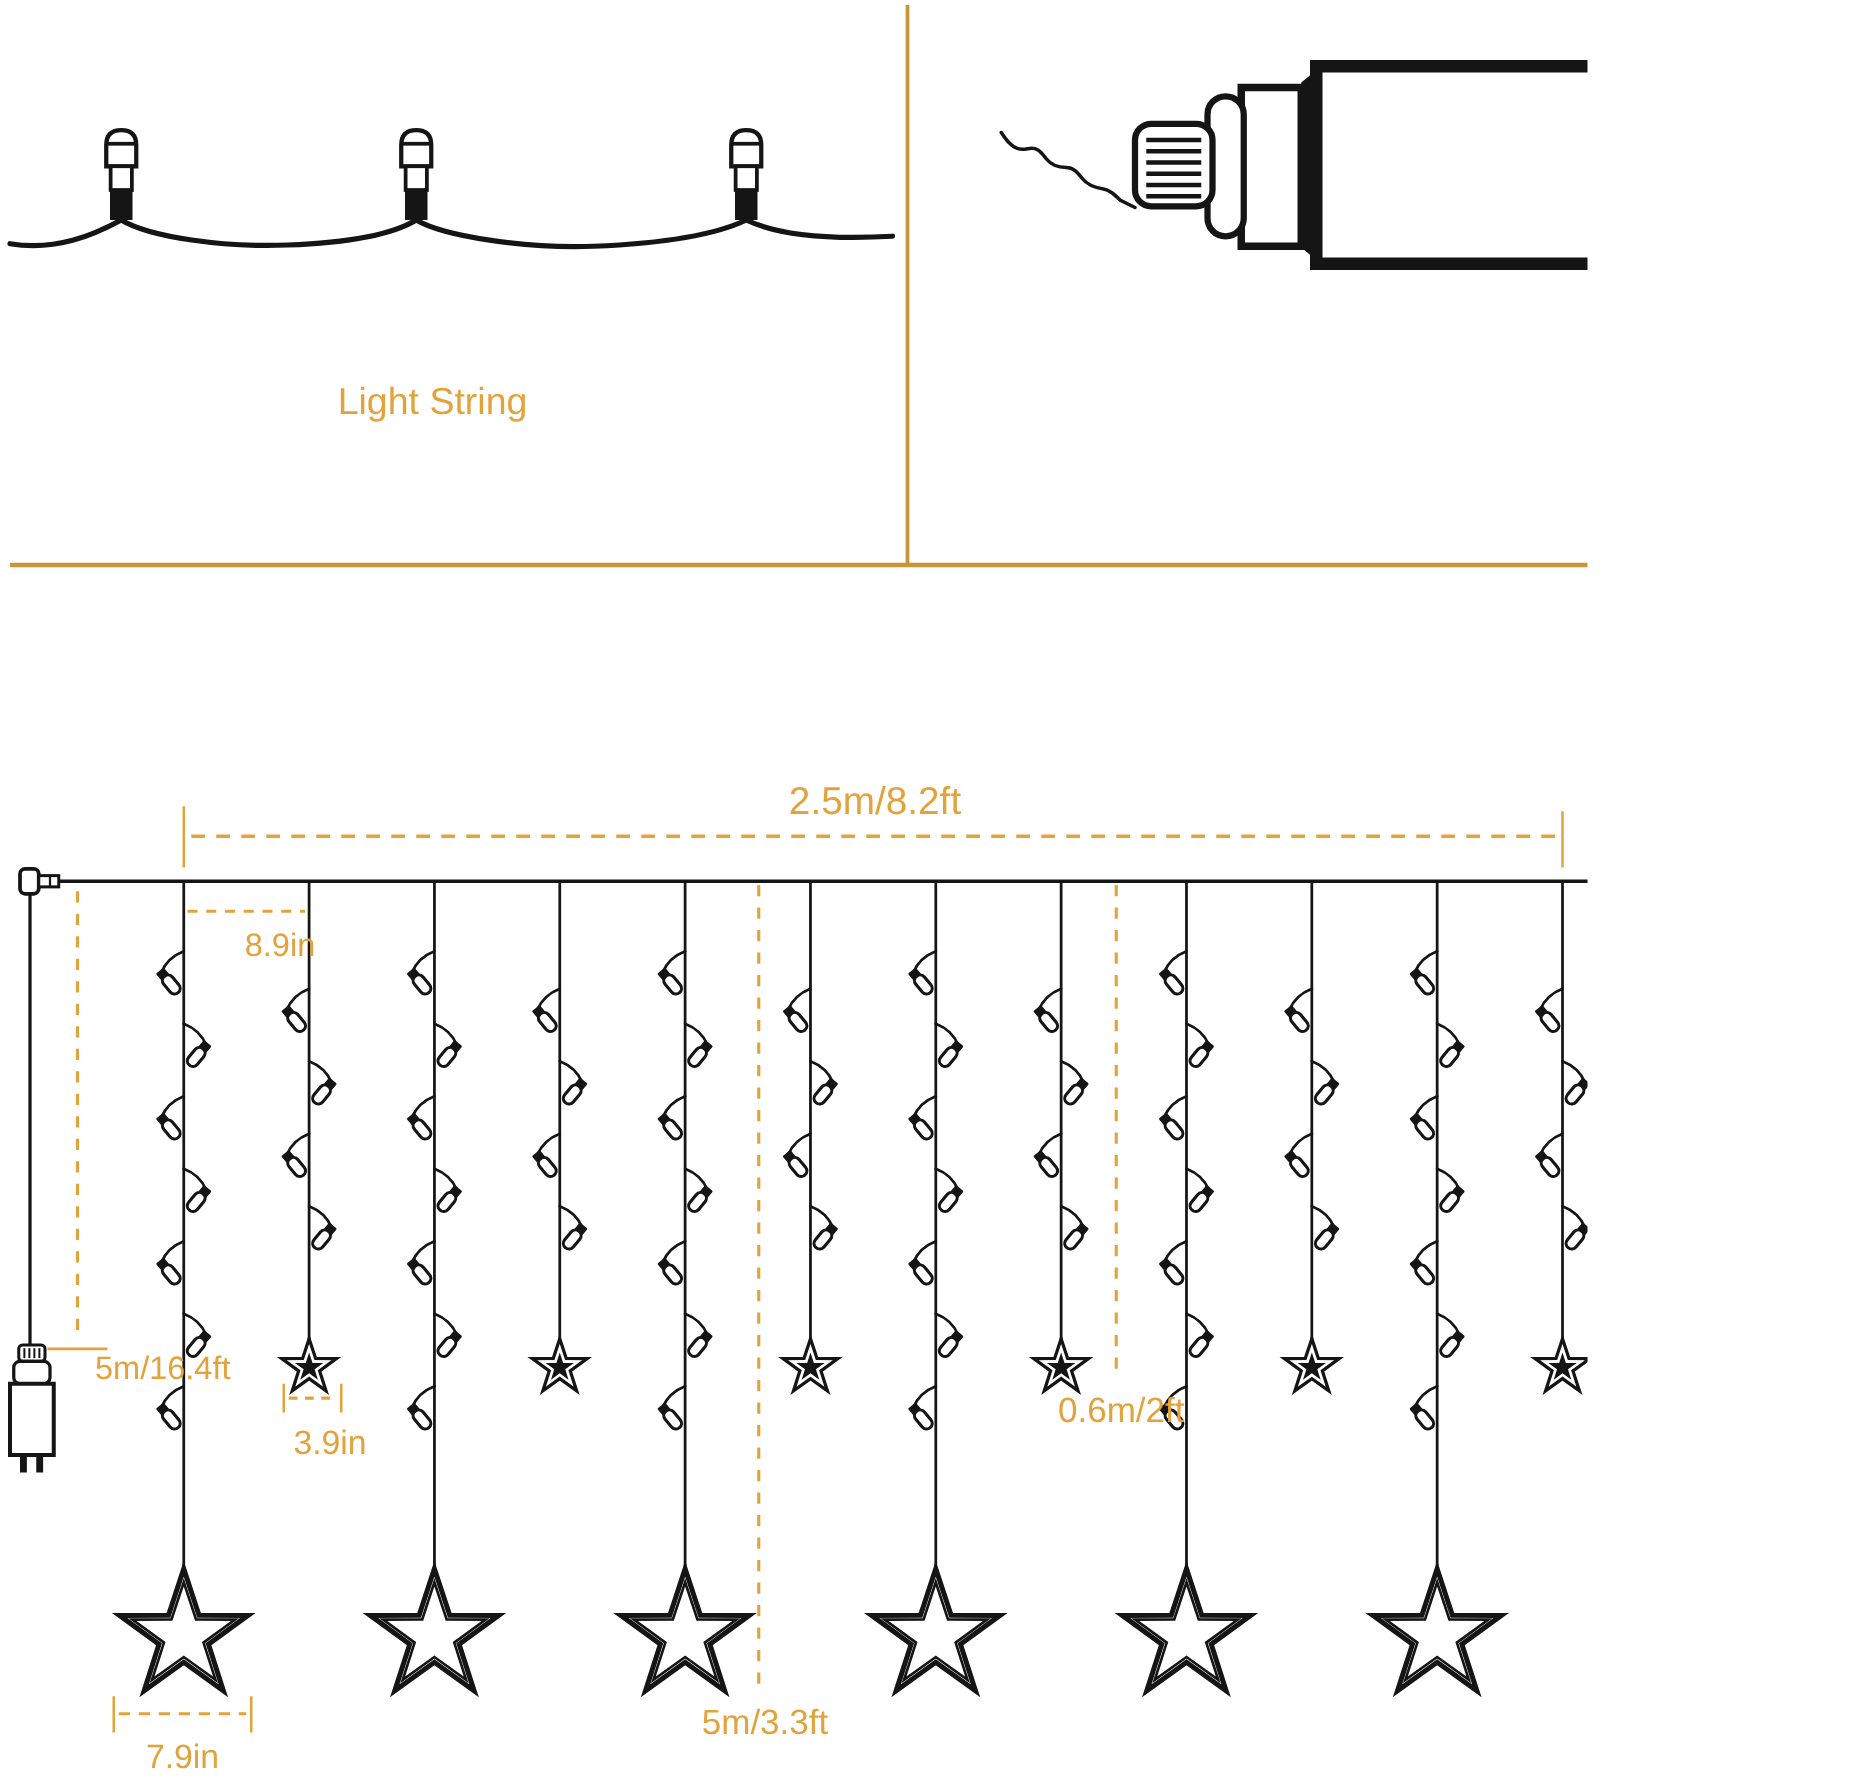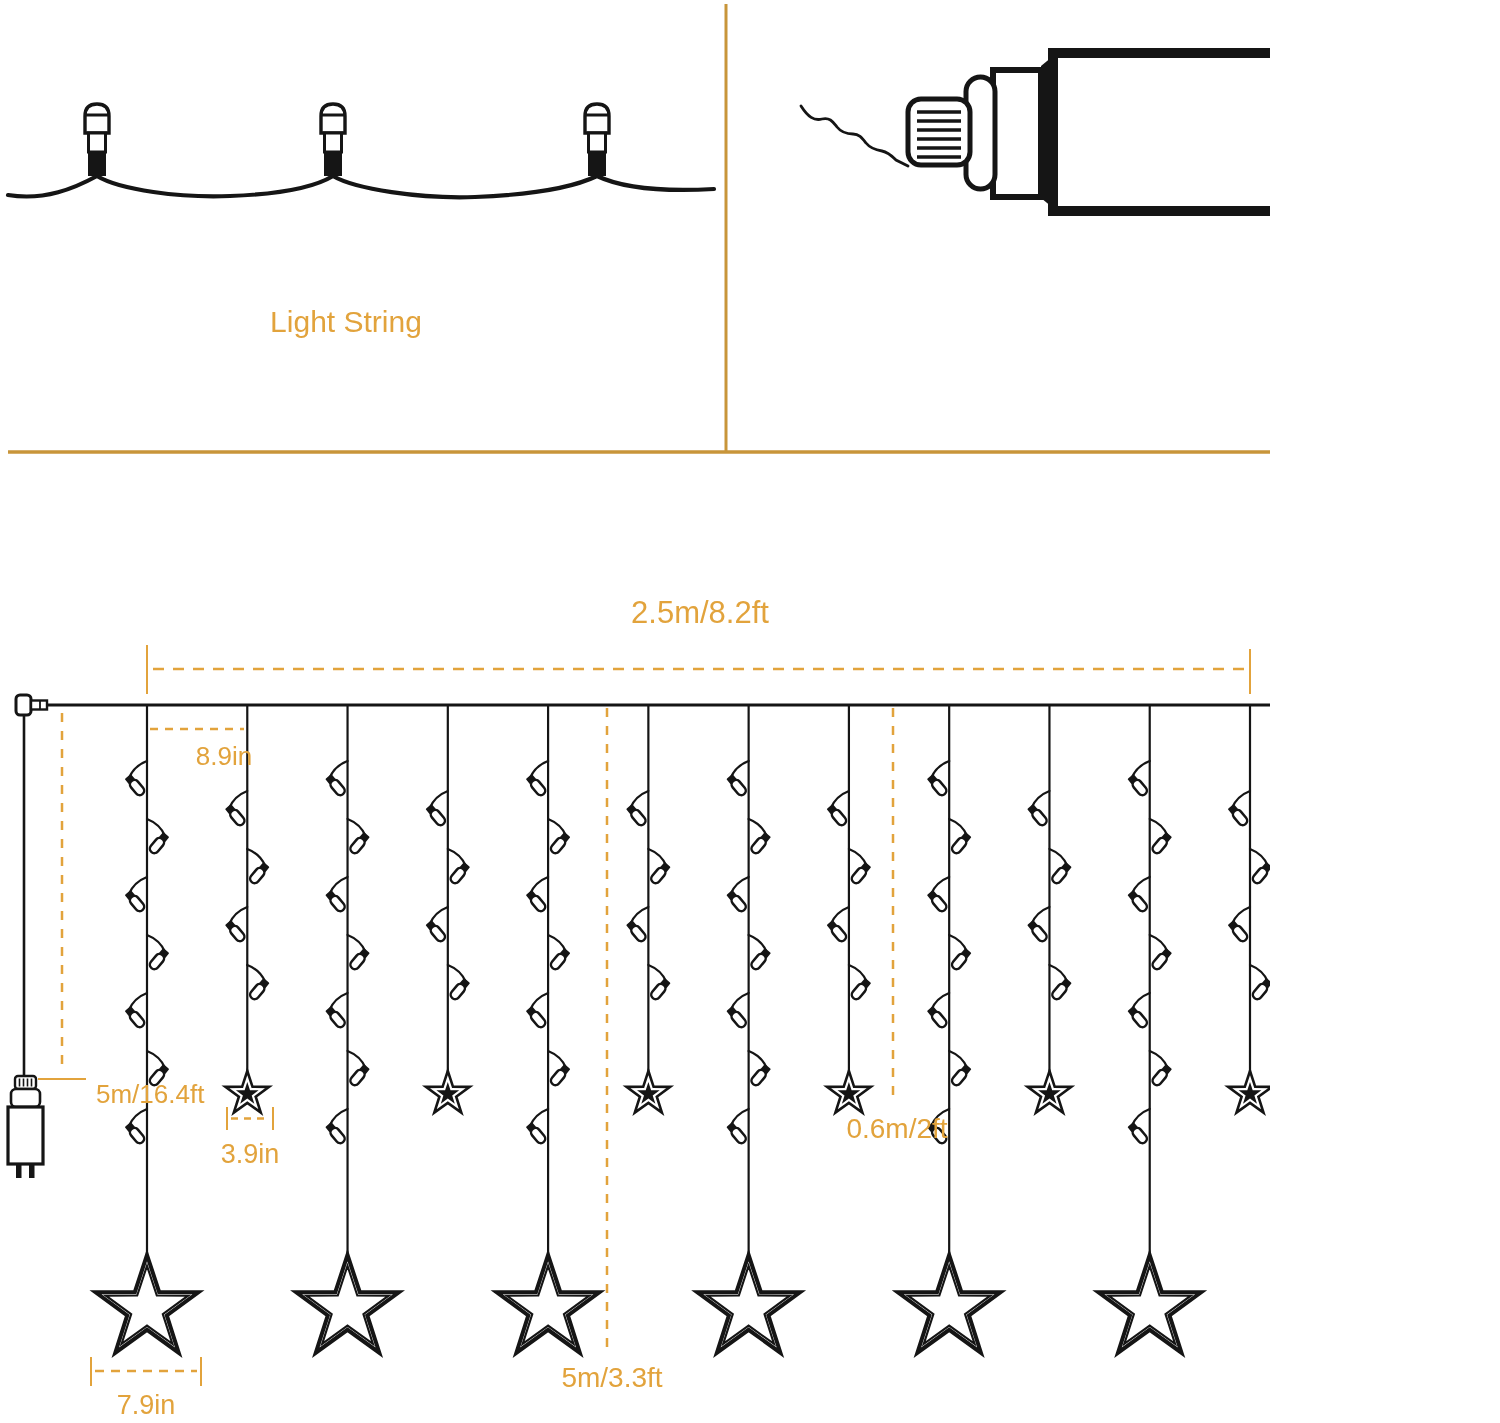--- a/index.html
+++ b/index.html
@@ -627,20 +627,20 @@
             </g>
           </g>
           <polygon points="1250.0,1071.0 1255.2,1086.8 1271.9,1086.9 1258.4,1096.7 1263.5,1112.6 1250.0,1102.9 1236.5,1112.6 1241.6,1096.7 1228.1,1086.9 1244.8,1086.8 " fill="#fff" stroke="#151515" stroke-width="2.6" stroke-miterlimit="14"></polygon>
           <polygon points="1250.0,1082.0 1252.7,1090.3 1261.4,1090.3 1254.4,1095.4 1257.0,1103.7 1250.0,1098.6 1243.0,1103.7 1245.6,1095.4 1238.6,1090.3 1247.3,1090.3 " fill="#151515"></polygon>
         </g>
       </g>
   </svg>
 
   <div class="lbl caption center" style="left: 346px; top: 322px; color: rgb(226, 163, 60);">Light String</div>
 
-  <div class="lbl f31 center" style="left: 700px; top: 613px; color: rgb(226, 163, 60);">2.5m/8.2ft</div>
+  <div class="lbl f31 center" style="left: 700px; top: 641px; color: rgb(226, 163, 60);">2.5m/8.2ft</div>
   <div class="lbl f26 center" style="left: 198px; top: 756px; color: rgb(226, 163, 60); margin-left: 26px;">8.9in</div>
-  <div class="lbl f26 vcenter" style="left: 52px; top: 1094px; color: rgb(226, 163, 60); padding-left: 44px;">5m/16.4ft</div>
-  <div class="lbl f27 center" style="left: 250px; top: 1155px; color: rgb(226, 163, 60);">3.9in</div>
+  <div class="lbl f26 vcenter" style="left: 32px; top: 1094px; color: rgb(226, 163, 60); padding-left: 44px;">5m/16.4ft</div>
+  <div class="lbl f27 center" style="left: 264px; top: 1155px; color: rgb(226, 163, 60);">3.9in</div>
   <div class="lbl f28 center" style="left: 897px; top: 1129px; color: rgb(226, 163, 60);">0.6m/2ft</div>
   <div class="lbl f28 center" style="left: 612px; top: 1378px; color: rgb(226, 163, 60);">5m/3.3ft</div>
   <div class="lbl f27 center" style="left: 146px; top: 1406px; color: rgb(226, 163, 60);">7.9in</div>
 </div>
 
 </body></html>

